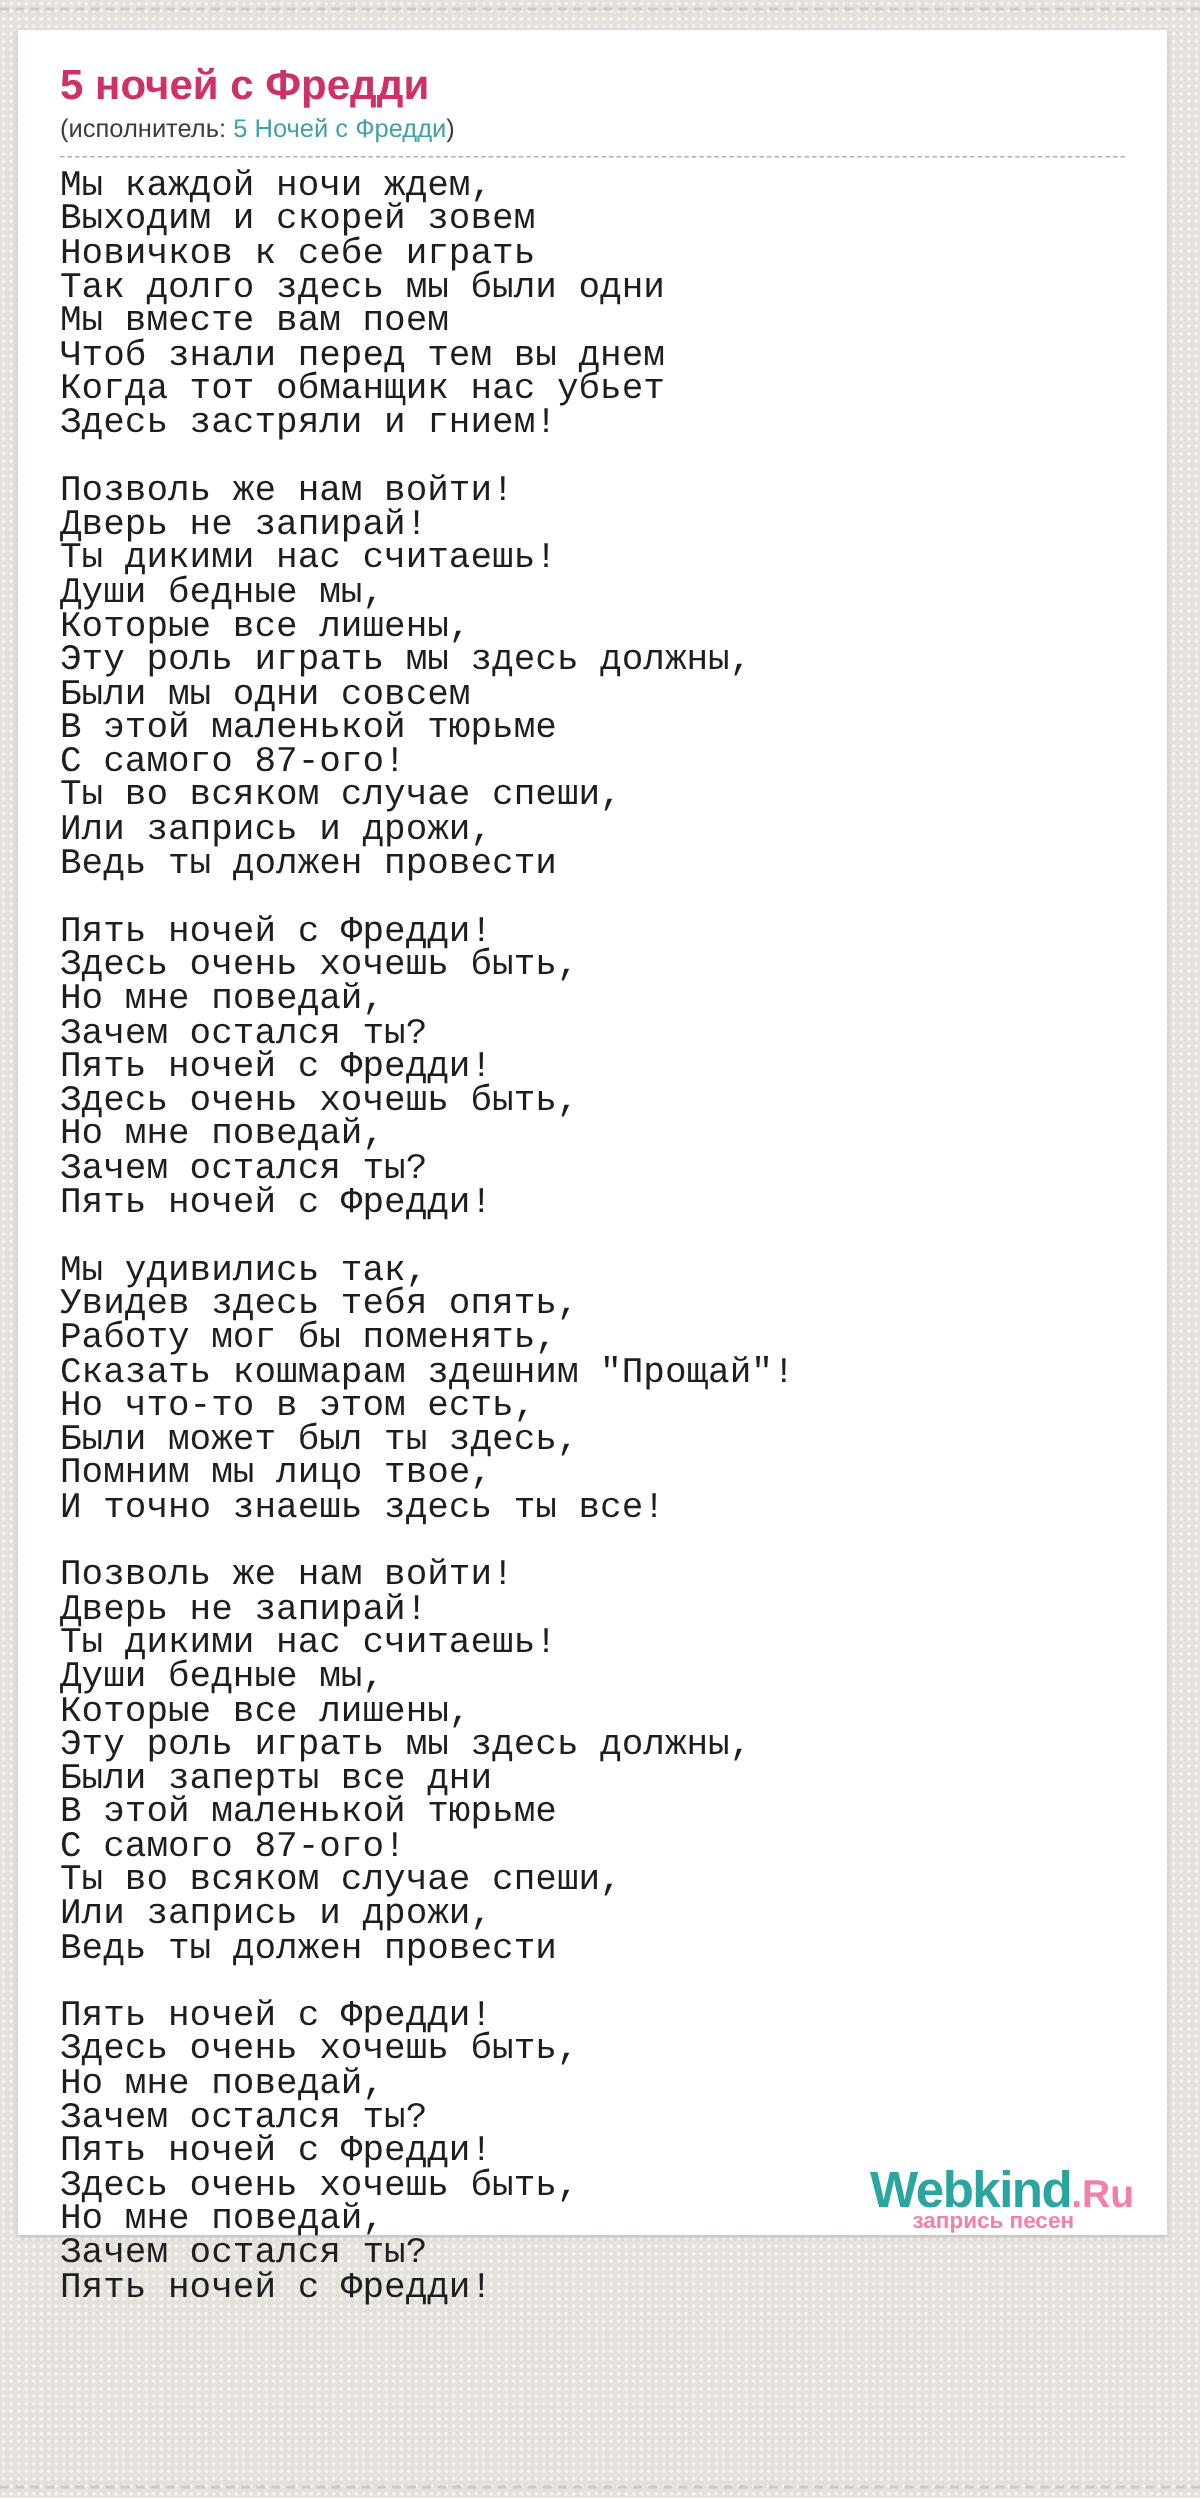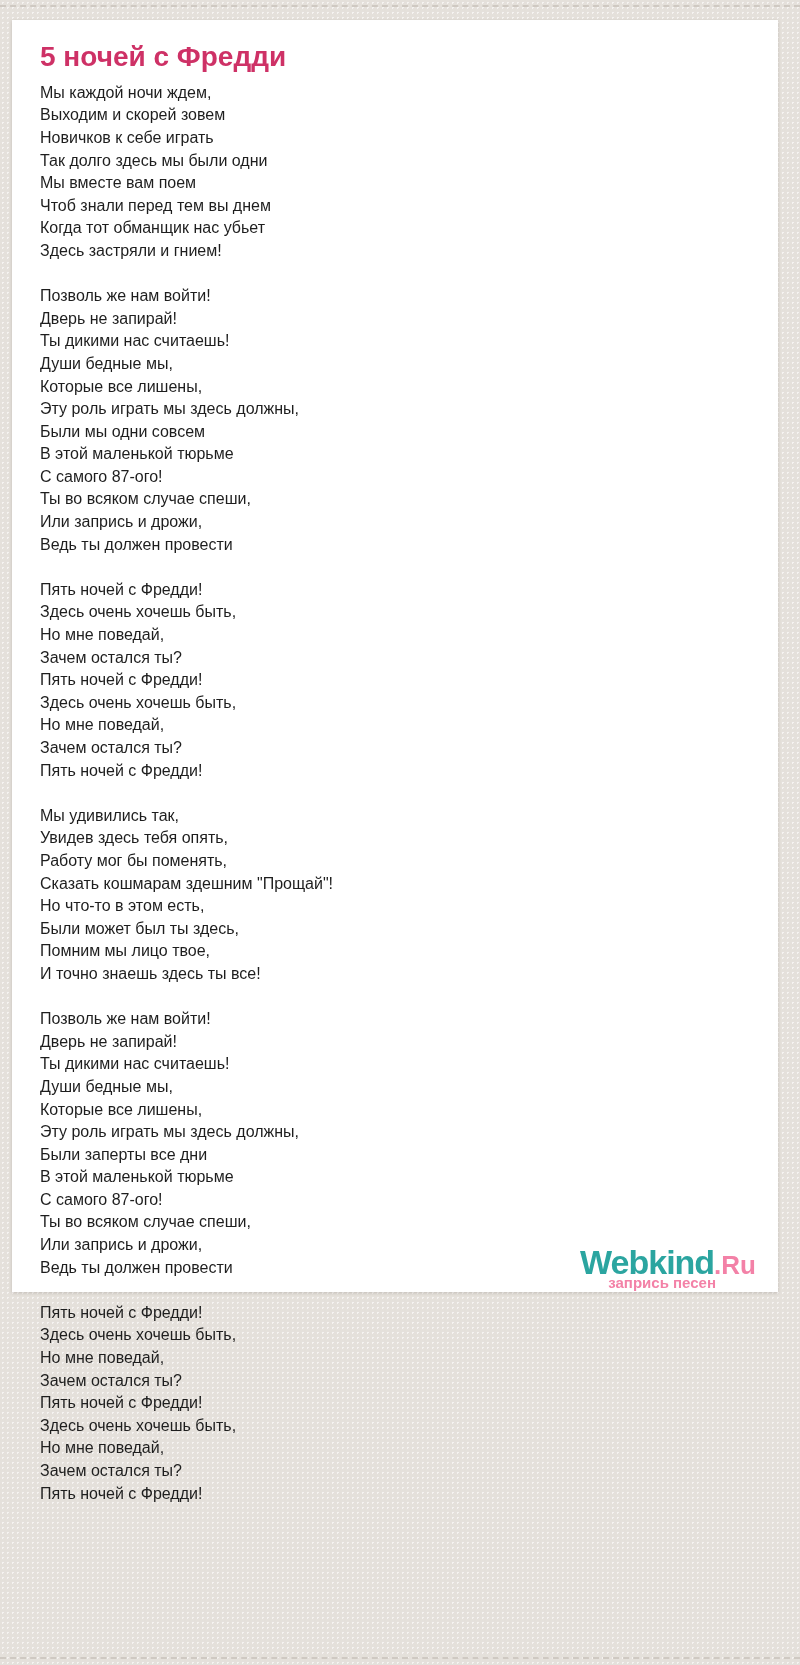--- a/index.html
+++ b/index.html
@@ -19,21 +19,21 @@
     position: absolute;
     left: 0; right: 0;
     border-top: 2px dashed #cfc9c2;
   }
   .dash-line.top { top: 5px; }
   .dash-line.bottom { top: 1657px; }
 
   .card {
     position: absolute;
     left: 12px; top: 20px;
-    width: 766px; height: 1272px;
+    width: 766px; height: 1470px;
     background: #ffffff;
     box-shadow: 0 1px 3px rgba(90,80,70,0.25);
     padding: 22px 28px 0 28px;
   }
 
   .page-title {
     font-size: 28px;
     line-height: 1.1;
     font-weight: 600;
     color: #ce3166;
@@ -47,22 +47,22 @@
     border-bottom: 1px dashed #b3aea8;
   }
   .artist-line a {
     color: #43a0a6;
     text-decoration: none;
     cursor: pointer;
   }
 
   .lyrics {
     padding-top: 9px;
-    font-family: Liberation Sans, sans-serif;
-    font-size: 16px;
+    font-family: Liberation Mono, monospace;
+    font-size: 24px;
     line-height: 22.6px;
     color: #1e1e1e;
   }
   .verse {
     white-space: pre-line;
     margin: 0 0 22.6px 0;
   }
 
   .logo {
     position: absolute;
@@ -92,20 +92,21 @@
 </style>
 </head>
 <body>
 
 <div class="dash-line top"></div>
 
 <div class="card">
 
   <h1 class="page-title">5 ночей с Фредди</h1>
 
+  <div class="artist-line"><span>(исполнитель: </span><a>5 Ночей с Фредди</a><span>)</span></div>
 
   <div class="lyrics">
     <p class="verse">Мы каждой ночи ждем,
 Выходим и скорей зовем
 Новичков к себе играть
 Так долго здесь мы были одни
 Мы вместе вам поем
 Чтоб знали перед тем вы днем
 Когда тот обманщик нас убьет
 Здесь застряли и гнием!</p>

